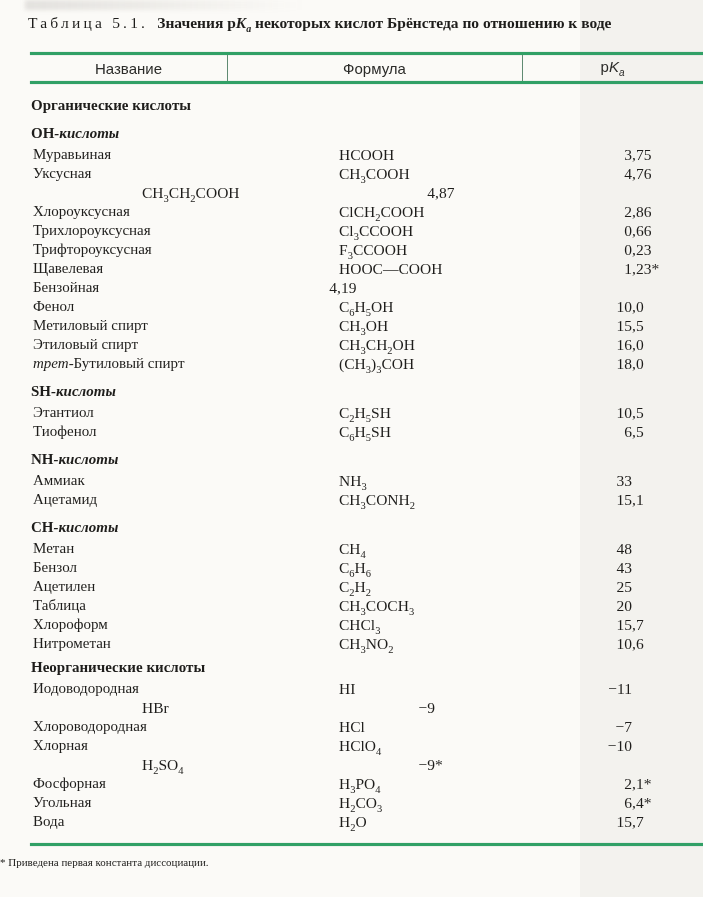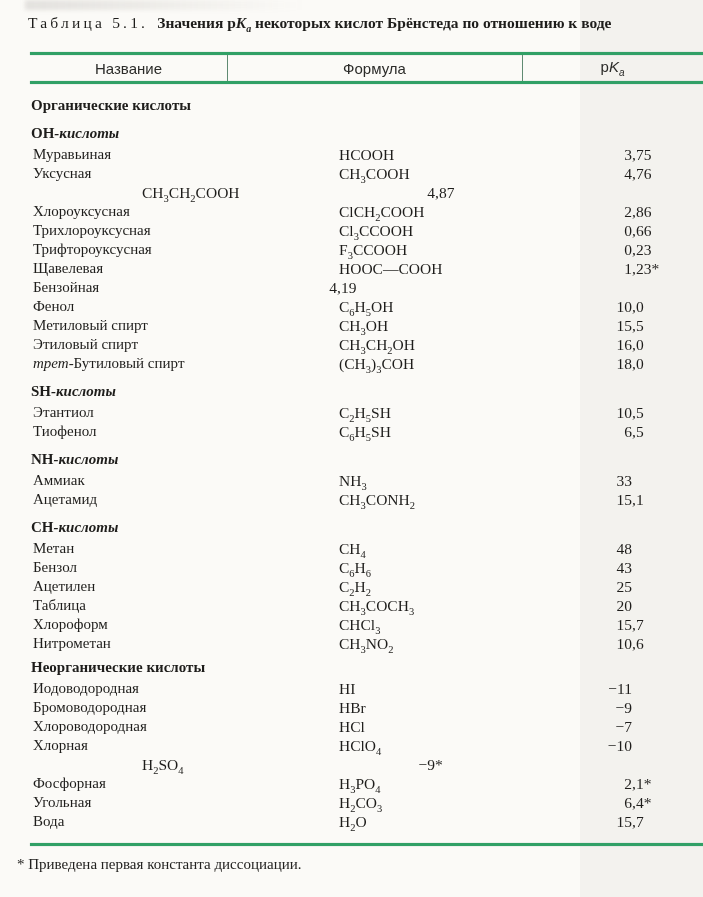--- a/index.html
+++ b/index.html
@@ -61,22 +61,22 @@
   .c-name{width:197px;padding-left:3px;box-sizing:border-box;white-space:nowrap;}
   .c-name i{font-style:italic;}
   .c-formula{width:295px;padding-left:112px;box-sizing:border-box;
     font-size:15.5px;white-space:nowrap;}
   .c-formula sub{font-size:10.5px;}
   .c-pka{width:181px;display:flex;font-size:15.5px;}
   .pka-int{display:inline-block;width:50px;margin-left:60px;text-align:right;}
   .pka-rest{display:inline-block;text-align:left;}
   
   .footnote{
-    position:absolute;left:17px;top:856px;
-    font-size:15px;color:#232220;
+    position:absolute;left:0;top:856px;
+    font-size:11px;color:#232220;
   }
 </style>
 </head>
 <body>
 
 <div class="page">
 
   <div class="caption">
     <span class="tlabel">Таблица 5.1.</span><span class="tmain"><span>Значения p</span><span class="kital">K</span><sub>a</sub><span> некоторых кислот Брёнстеда по отношению к воде</span></span>
   </div>
@@ -274,21 +274,20 @@
         <div class="t-heading">Неорганические кислоты</div>
         <div class="t-row">
           <div class="c-name">Иодоводородная</div>
           <div class="c-formula">HI</div>
           <div class="c-pka">
             <span class="pka-int">−11</span>
             <span class="pka-rest"></span>
           </div>
         </div>
         <div class="t-row">
-          <div class="c-name">Бромоводородная</div>
           <div class="c-formula">HBr</div>
           <div class="c-pka">
             <span class="pka-int">−9</span>
             <span class="pka-rest"></span>
           </div>
         </div>
         <div class="t-row">
           <div class="c-name">Хлороводородная</div>
           <div class="c-formula">HCl</div>
           <div class="c-pka">

